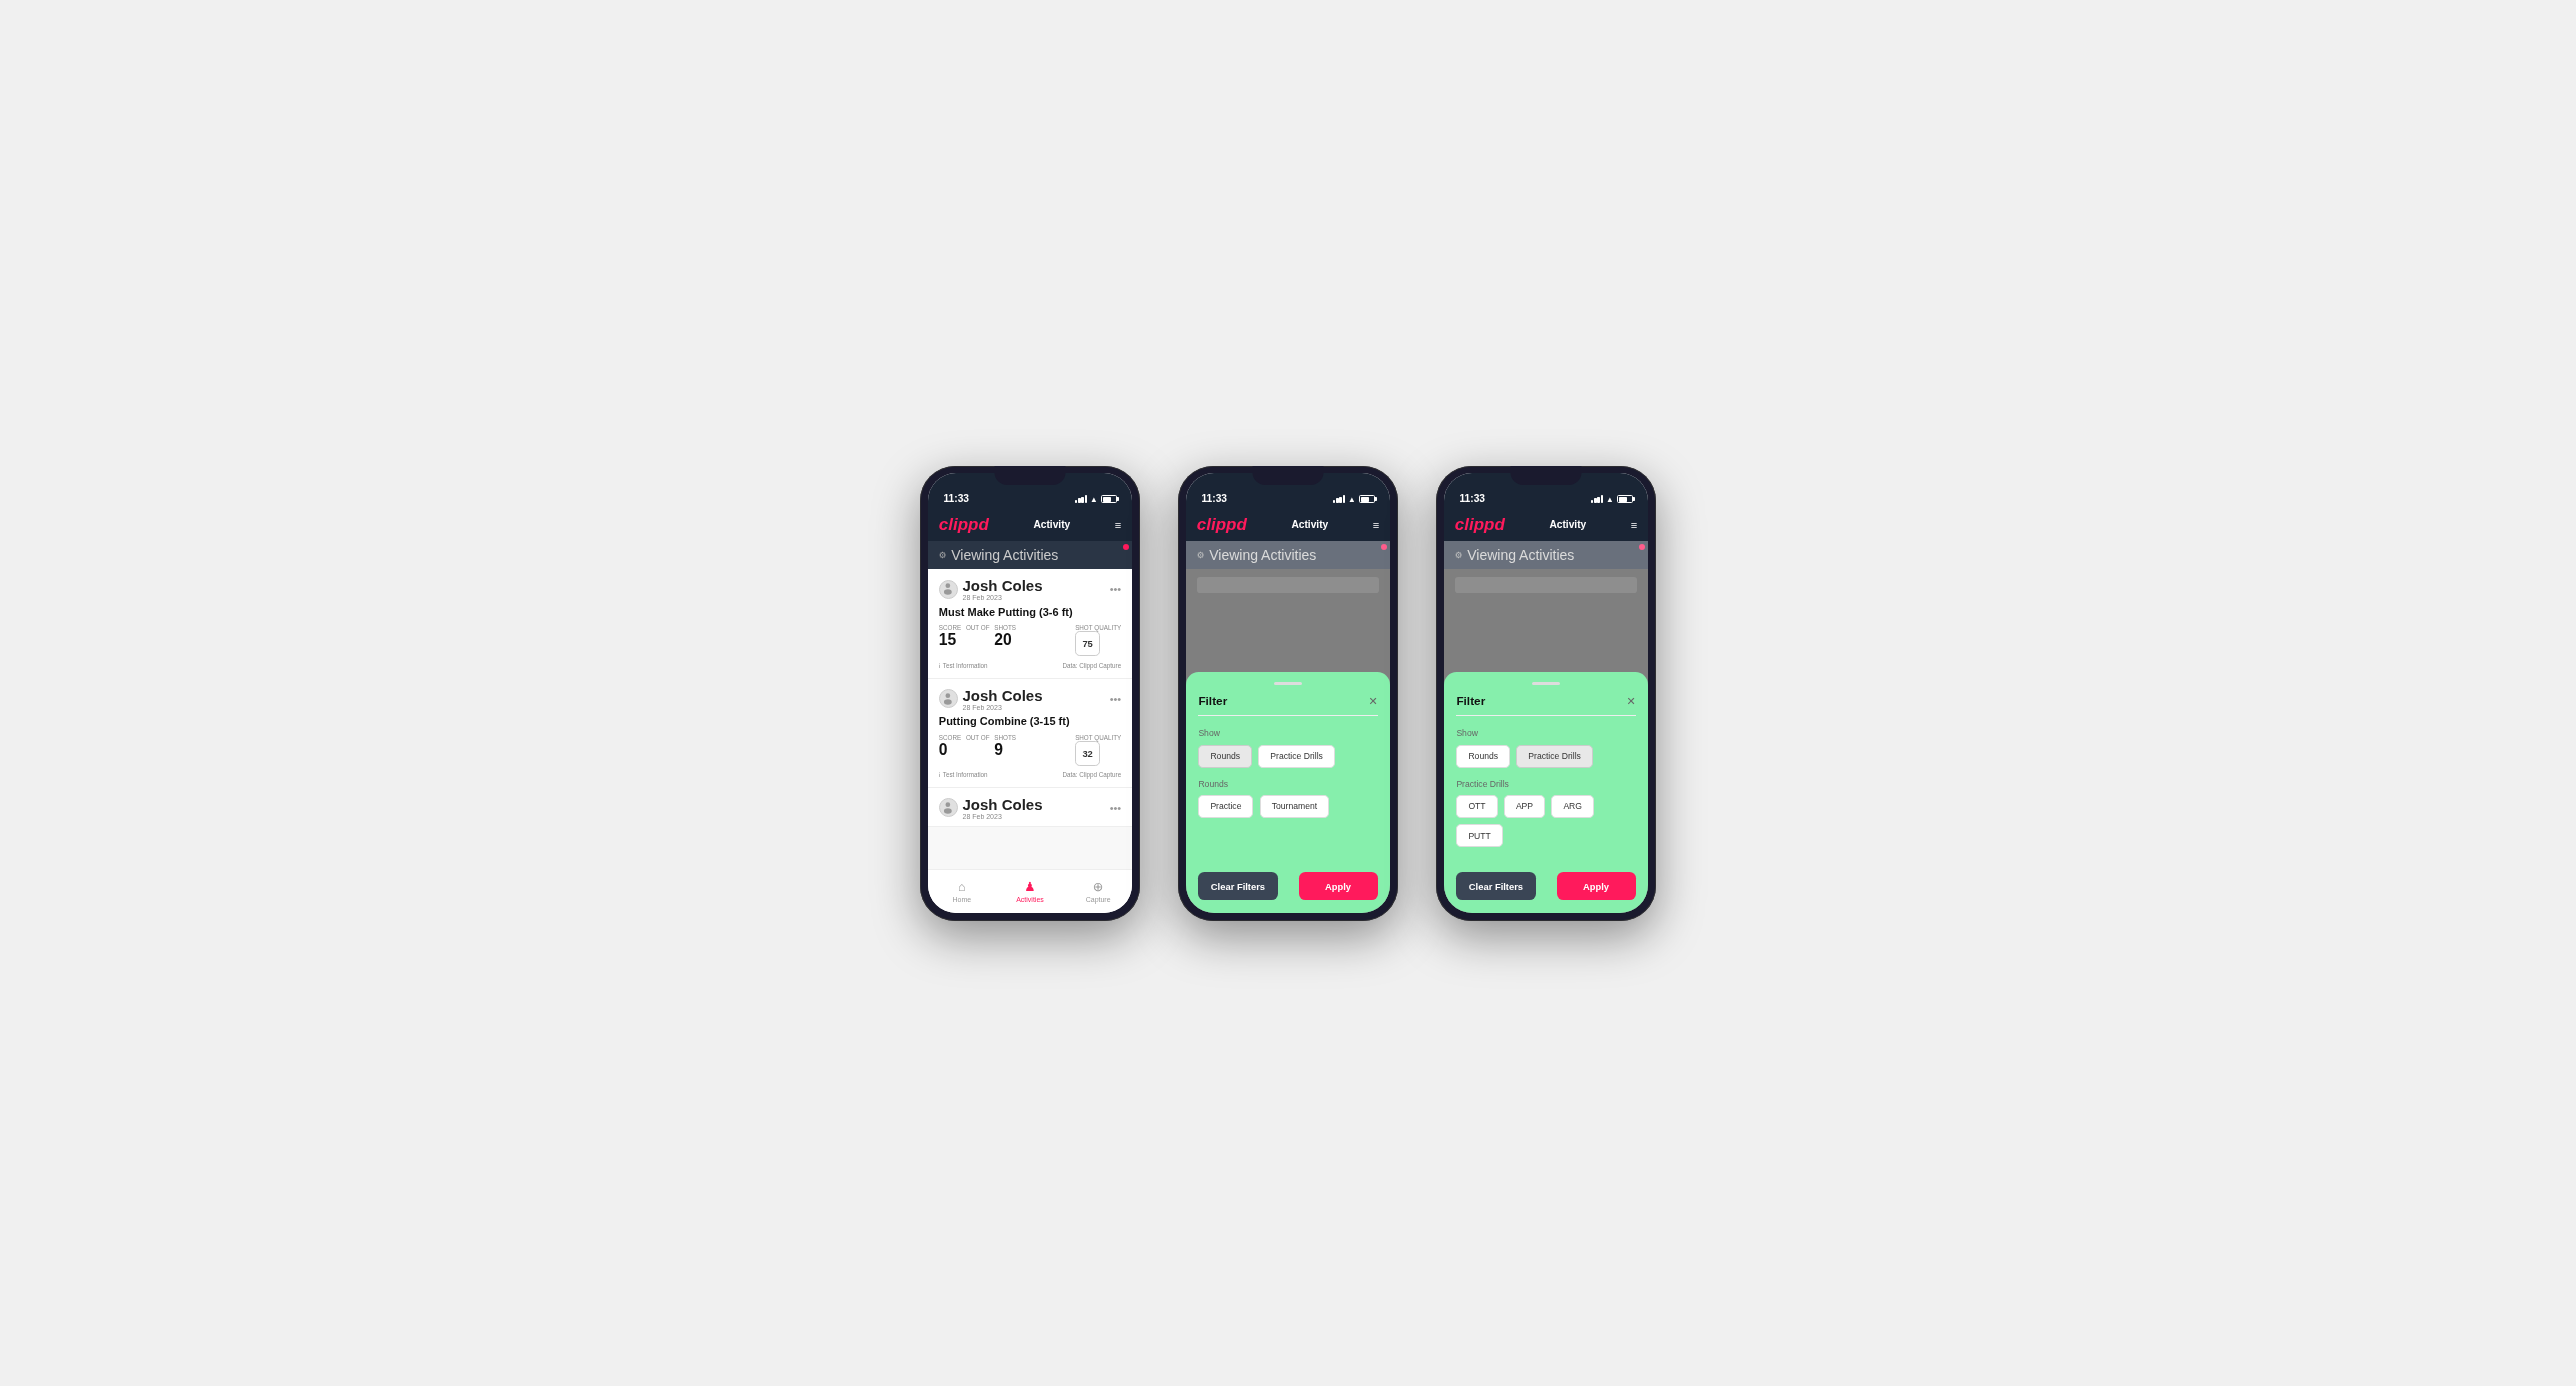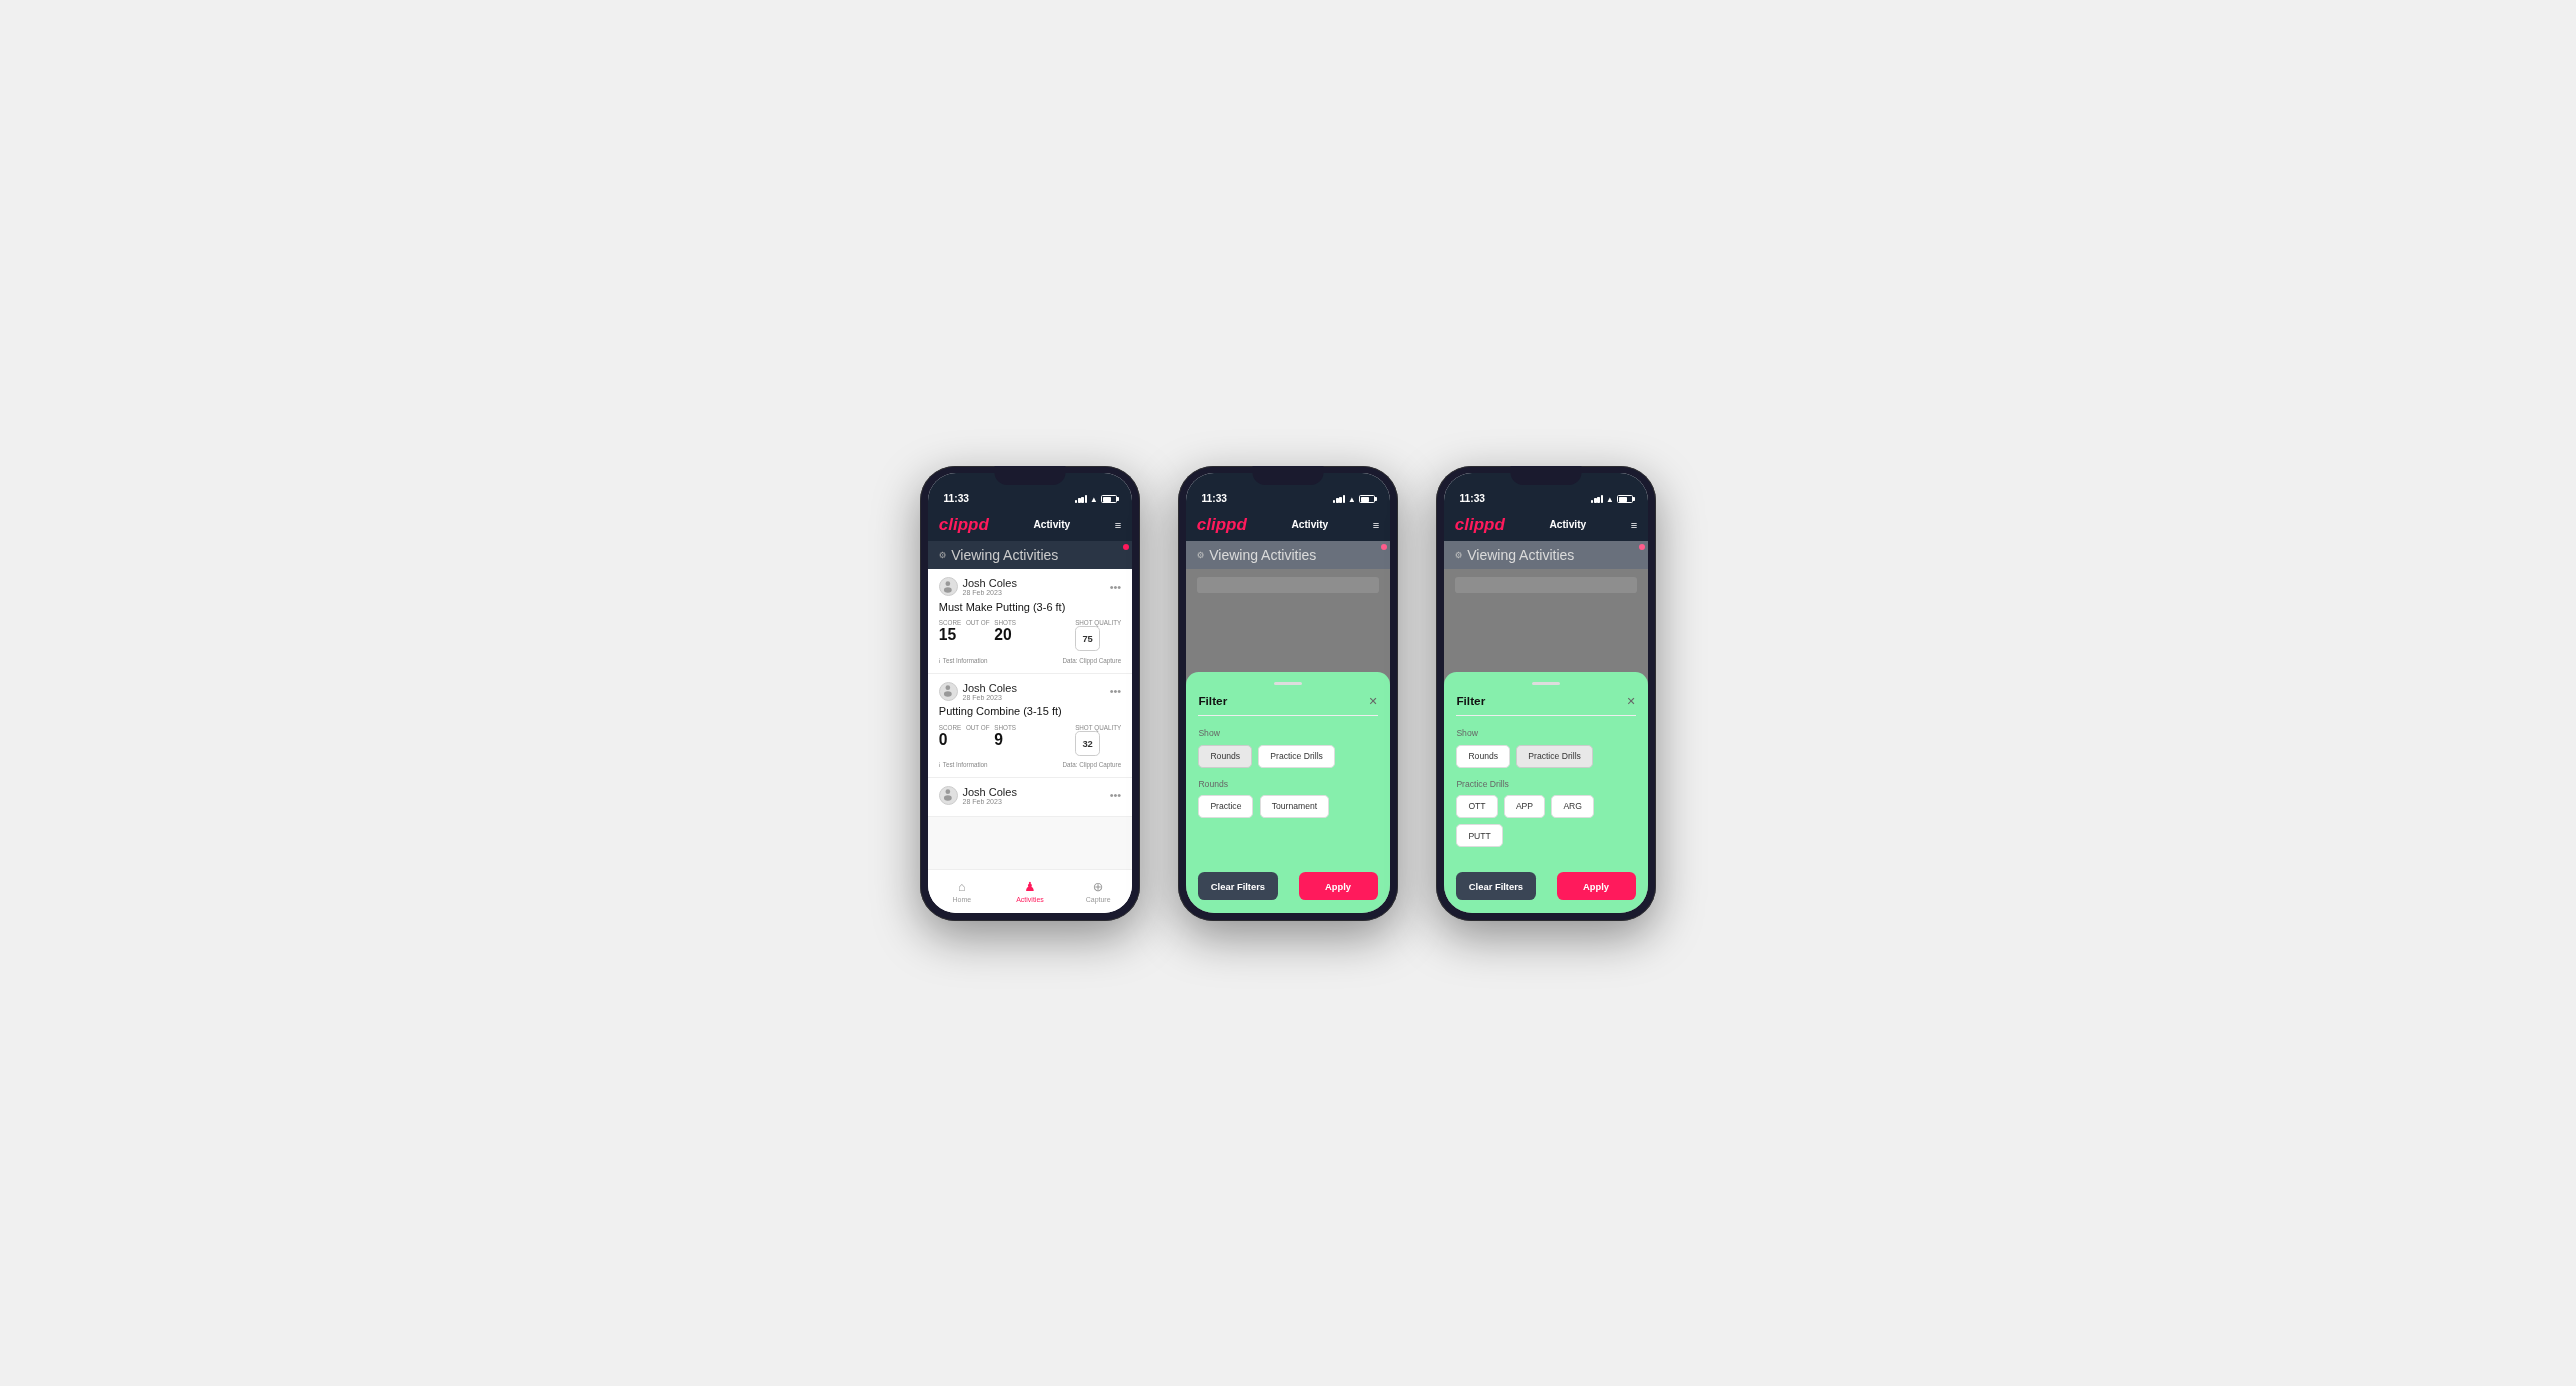--- a/index.html
+++ b/index.html
@@ -220,38 +220,38 @@
       align-items: center;
       justify-content: center;
       font-size: 7px;
       color: #666;
       overflow: hidden;
     }
 
     
 
     .user-details .name {
-      font-size: 11px;
-      font-weight: 400;
+      font-size: 15px;
+      font-weight: 700;
       color: #222;
     }
     .user-details .date {
       font-size: 7px;
       color: #888;
     }
 
     .more-btn {
       color: #999;
       font-size: 11px;
       cursor: pointer;
     }
 
     .activity-title {
       font-size: 11px;
-      font-weight: 400;
+      font-weight: 700;
       color: #111;
       margin-bottom: 6.3px;
     }
 
     .activity-stats {
       display: flex;
       align-items: baseline;
       gap: 4.7px;
       margin-bottom: 4.7px;
     }

